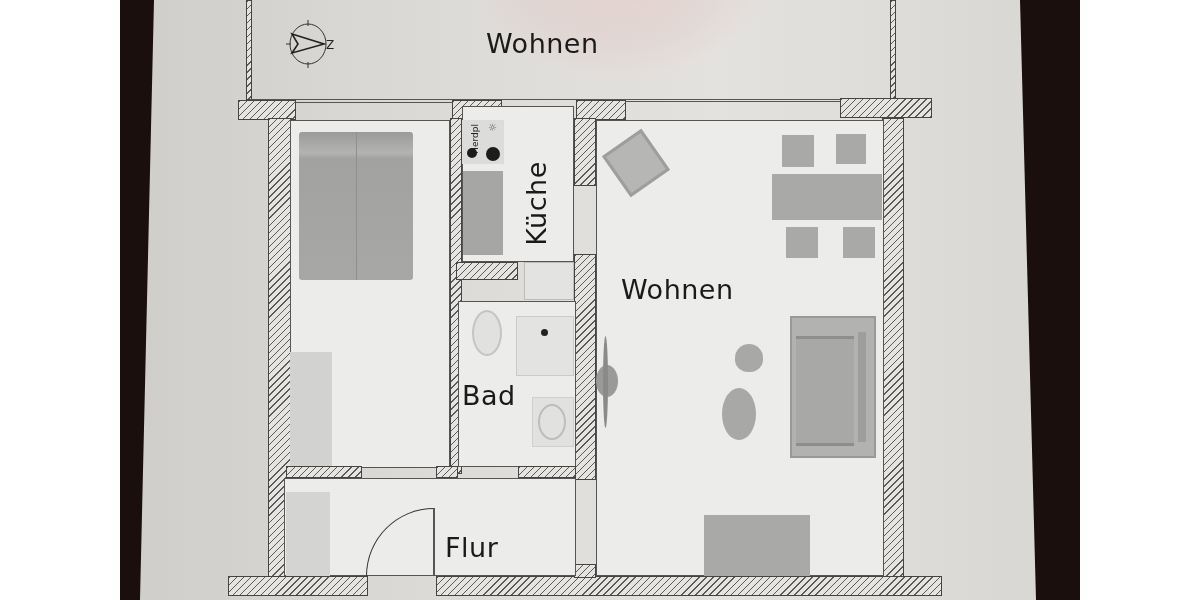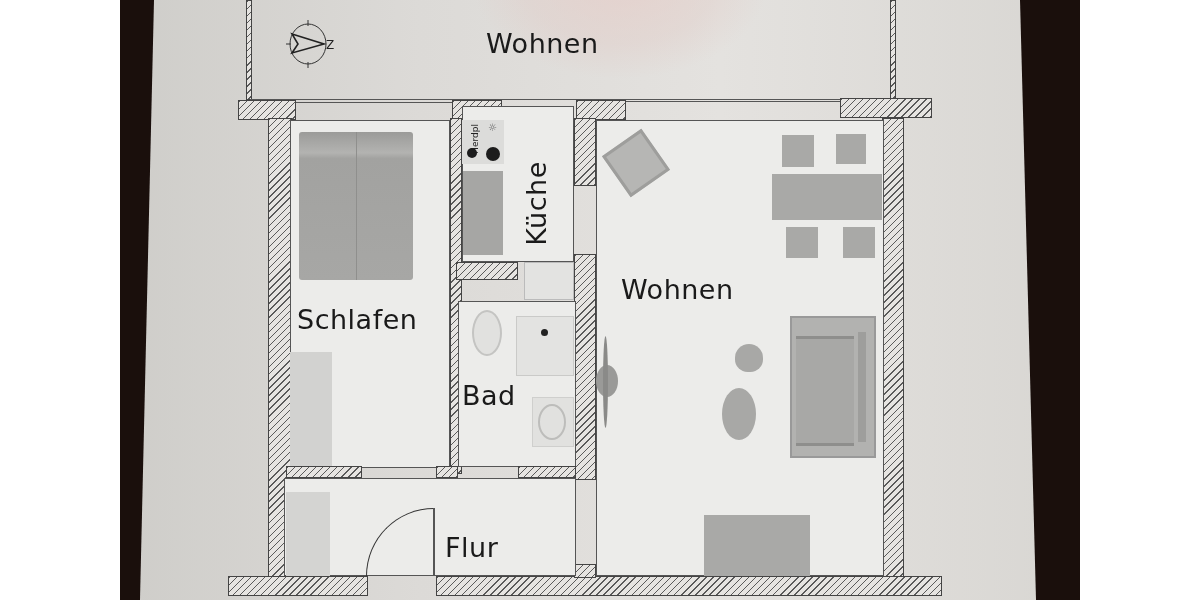--- a/index.html
+++ b/index.html
@@ -55,21 +55,20 @@
 
   <div class="wall hatch" style="left:882px;top:118px;width:22px;height:462px;"></div>
 
   <div class="wall hatch" style="left:228px;top:576px;width:140px;height:20px;"></div>
   <div class="wall hatch" style="left:436px;top:576px;width:506px;height:20px;"></div>
 
   <div class="room" style="left:290px;top:120px;width:160px;height:348px;"></div>
   <div class="furn" style="left:299px;top:132px;width:114px;height:148px;border-radius:3px;background:linear-gradient(180deg,#9b9b99 0%,#b3b3b1 14%,#a2a2a0 18%,#a7a7a5 100%);"></div>
   <div class="thin" style="left:356px;top:132px;width:1px;height:148px;background:#8f8f8d;"></div>
   <div class="furn" style="left:290px;top:352px;width:42px;height:116px;background:#d2d2d0;"></div>
-  <div class="label" style="left:297px;top:304px;">Schlafen</div>
 
   <div class="wall hatch" style="left:450px;top:118px;width:12px;height:356px;"></div>
 
   <div class="room" style="left:462px;top:106px;width:112px;height:156px;"></div>
   <div style="position:absolute;left:462px;top:120px;width:42px;height:44px;background:#dcdcda;">
     <span style="position:absolute;left:-2px;top:14px;font-size:9px;color:#222;transform:rotate(-90deg);transform-origin:center;">Herdpl</span>
     <span style="position:absolute;left:26px;top:2px;font-size:10px;color:#666;">☼</span>
     <span style="position:absolute;left:5px;top:28px;width:10px;height:10px;border-radius:50%;background:#1c1c1c;"></span>
     <span style="position:absolute;left:24px;top:27px;width:14px;height:14px;border-radius:50%;background:#1c1c1c;"></span>
   </div>

